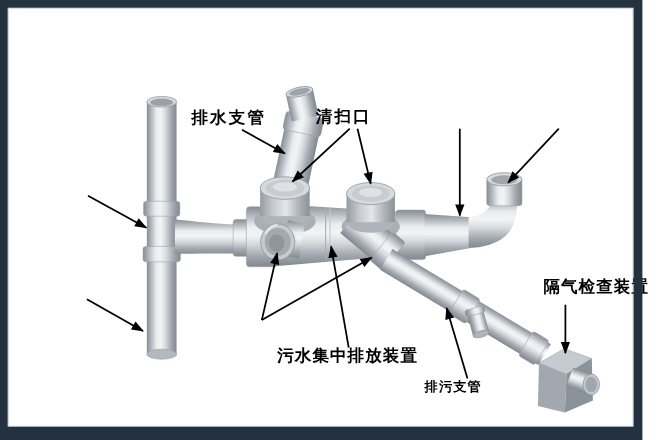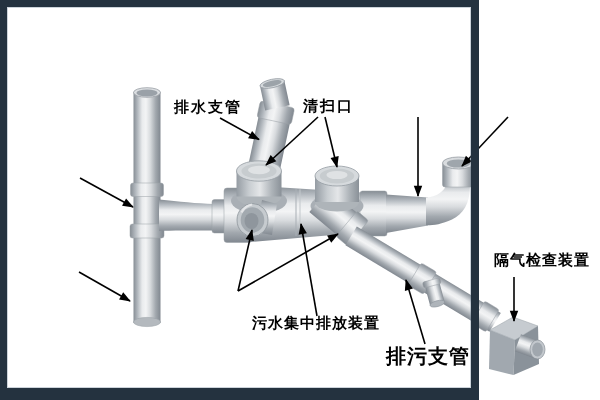--- a/index.html
+++ b/index.html
@@ -1,28 +1,28 @@
 <!DOCTYPE html>
 <html><head>
 <meta charset="utf-8">
 <style>
   html,body{margin:0;padding:0;}
   body{
     width:600px;height:400px;position:relative;overflow:hidden;
     background:#ffffff;
     font-family:"DejaVu Sans","Liberation Sans",sans-serif;
   }
-  .stage{position:absolute;left:0;top:0;width:479px;height:400px;}
+  .stage{position:absolute;left:0;top:0;width:584px;height:400px;}
   svg.canvas{position:absolute;left:0;top:0;z-index:1;}
   .lbl{
     position:absolute;z-index:2;
     font-weight:700;font-size:15px;line-height:1.1;
     letter-spacing:1px;color:#000;white-space:nowrap;
   }
-  .lbl.big{font-size:20px;}
+  .lbl.big{font-size:12px;}
   .lbl.wide{letter-spacing:2px;}
   .frame{
     position:absolute;inset:0;z-index:3;pointer-events:none;
     border-style:solid;border-color:#24323f;
     border-width:7px 8px 12px 7px;
     box-shadow:inset 0 0 0 1px rgba(108,128,148,0.35);
   }
 </style>
 </head>
 <body>
@@ -167,19 +167,19 @@
       <line x1="79" y1="272" x2="130" y2="301" marker-end="url(#ah)"></line>
       <line x1="238" y1="291" x2="252" y2="230" marker-end="url(#ah)"></line>
       <line x1="238" y1="291" x2="338" y2="234" marker-end="url(#ah)"></line>
       <line x1="317" y1="316" x2="301" y2="224" marker-end="url(#ah)"></line>
       <line x1="425" y1="344" x2="406" y2="280" marker-end="url(#ah)"></line>
       <line x1="514" y1="277" x2="514" y2="321" marker-end="url(#ah)"></line>
     </g>
   </svg>
 
   <div class="lbl wide" style="left:174px;top:99px;">排水支管</div>
-  <div class="lbl wide" style="left:303px;top:98px;text-align:right;">清扫口</div>
+  <div class="lbl wide" style="left:287px;top:98px;text-align:right;">清扫口</div>
   <div class="lbl" style="left:252px;top:315px;">污水集中排放装置</div>
   <div class="lbl big" style="left:386px;top:345px;">排污支管</div>
   <div class="lbl" style="left:466px;top:252px;margin-left:28px;">隔气检查装置</div>
 
   <div class="frame"></div>
 </div>
 
 </body></html>

